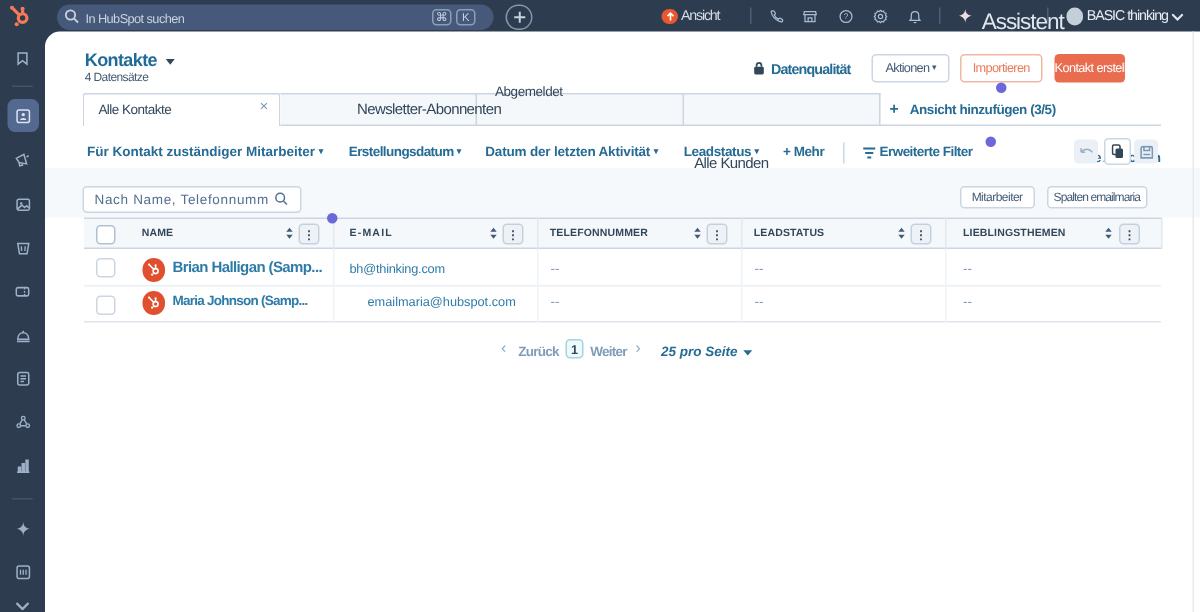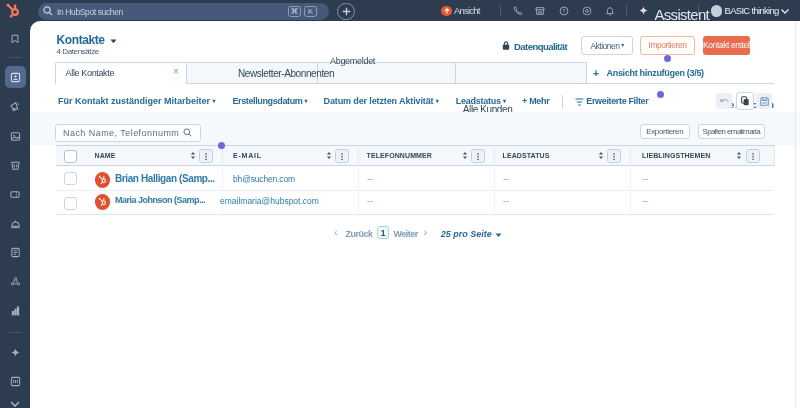--- a/index.html
+++ b/index.html
@@ -221,21 +221,21 @@
 
   <div class="abs" style="left:0;top:91px;width:770px;height:33.3px;background:#f6f9fb;"></div>
 
   <div class="abs" style="left:25px;top:102.5px;width:146px;height:18px;background:#fff;border:1px solid #cbd6e2;border-radius:3px;"></div>
   <div class="abs" style="left:33px;top:107px;font-size:9px;letter-spacing:0.45px;color:#516f90;">Nach Name, Telefonnumm</div>
   <svg class="abs" style="left:153px;top:107px;" width="9" height="9" viewBox="0 0 10 10">
       <circle cx="4.2" cy="4.2" r="3.2" fill="none" stroke="#516f90" stroke-width="1.1"></circle>
       <path d="M6.6 6.6 L9.2 9.2" stroke="#516f90" stroke-width="1.1"></path>
     </svg>
 
-  <div class="abs" style="left:609.5px;top:103px;width:50.5px;height:15px;background:#fff;border:1px solid #cbd6e2;border-radius:3px;font-size:8px;letter-spacing:-0.35px;color:#425b76;text-align:center;line-height:13.5px;white-space:nowrap;">Exportieren</div>
+  <div class="abs" style="left:609.5px;top:103px;width:50.5px;height:15px;background:#fff;border:1px solid #cbd6e2;border-radius:3px;font-size:8px;letter-spacing:-0.35px;color:#425b76;text-align:center;line-height:13.5px;white-space:nowrap;">Mitarbeiter</div>
   <div class="abs" style="left:668px;top:103px;width:66.5px;height:15px;background:#fff;border:1px solid #cbd6e2;border-radius:3px;font-size:8px;letter-spacing:-0.6px;color:#425b76;text-align:center;line-height:13.5px;white-space:nowrap;">Spalten emailmaria</div>
 
   <div class="abs" style="left:26px;top:124.3px;width:718px;height:20.5px;background:#f5f8fa;border-top:1px solid #cbd6e2;border-bottom:1px solid #cbd6e2;"></div>
 
   <div class="abs" style="left:192px;top:124.3px;width:1px;height:20.5px;background:#e0e8f0;"></div>
   <div class="abs" style="left:328px;top:124.3px;width:1px;height:20.5px;background:#e0e8f0;"></div>
   <div class="abs" style="left:464px;top:124.3px;width:1px;height:20.5px;background:#e0e8f0;"></div>
   <div class="abs" style="left:600px;top:124.3px;width:1px;height:20.5px;background:#e0e8f0;"></div>
   <div class="abs" style="left:744px;top:124.3px;width:1px;height:20.5px;background:#e0e8f0;"></div>
 
@@ -290,39 +290,39 @@
     <g fill="none" stroke="#fff" stroke-width="2.6">
       <circle cx="14.5" cy="14.5" r="4.2"></circle>
       <path d="M14.5 10.3 V6 M4.5 4.5 L11.2 11.2"></path>
     </g>
     <circle cx="14.5" cy="4.8" r="1.9" fill="#fff"></circle>
     <circle cx="3.6" cy="3.6" r="1.9" fill="#fff"></circle>
     <circle cx="8.7" cy="20.6" r="1.9" fill="#fff"></circle>
     <path d="M10.8 19 L12.1 17.5" stroke="#fff" stroke-width="2.4"></path>
   </svg>
 <div class="abs" style="left:115px;top:172.5px;font-size:10px;letter-spacing:-0.4px;font-weight:bold;color:#2e7ba8;">Brian Halligan (Samp...</div>
-<div class="abs" style="left:233px;top:173.5px;font-size:8.5px;letter-spacing:-0.15px;color:#2e7ba8;">bh@suchen.com</div>
+<div class="abs" style="left:233px;top:173.5px;font-size:8.5px;letter-spacing:-0.15px;color:#2e7ba8;">bh@thinking.com</div>
 <div class="abs" style="left:367px;top:173.5px;font-size:9px;color:#7c98b6;">--</div>
 <div class="abs" style="left:503px;top:173.5px;font-size:9px;color:#7c98b6;">--</div>
 <div class="abs" style="left:642px;top:173.5px;font-size:9px;color:#7c98b6;">--</div>
 
 <div class="abs" style="left:63.5px;top:196.5px;width:13px;height:13px;background:#fff;border:1px solid #cbd6e2;border-radius:3px;"></div>
 <div class="abs" style="left:94.5px;top:194px;width:15.5px;height:15.5px;border-radius:50%;background:#e0502f;"></div>
 <svg class="abs" style="left:97.5px;top:197px;" width="9.5" height="9.5" viewBox="0 0 24 24">
     <g fill="none" stroke="#fff" stroke-width="2.6">
       <circle cx="14.5" cy="14.5" r="4.2"></circle>
       <path d="M14.5 10.3 V6 M4.5 4.5 L11.2 11.2"></path>
     </g>
     <circle cx="14.5" cy="4.8" r="1.9" fill="#fff"></circle>
     <circle cx="3.6" cy="3.6" r="1.9" fill="#fff"></circle>
     <circle cx="8.7" cy="20.6" r="1.9" fill="#fff"></circle>
     <path d="M10.8 19 L12.1 17.5" stroke="#fff" stroke-width="2.4"></path>
   </svg>
 <div class="abs" style="left:115px;top:194.5px;font-size:9px;letter-spacing:-0.5px;font-weight:bold;color:#2e7ba8;">Maria Johnson (Samp...</div>
-<div class="abs" style="left:220px;top:195.5px;font-size:8.5px;color:#2e7ba8;">emailmaria@hubspot.com</div>
+<div class="abs" style="left:245px;top:195.5px;font-size:8.5px;color:#2e7ba8;">emailmaria@hubspot.com</div>
 <div class="abs" style="left:367px;top:195.5px;font-size:9px;color:#7c98b6;">--</div>
 <div class="abs" style="left:503px;top:195.5px;font-size:9px;color:#7c98b6;">--</div>
 <div class="abs" style="left:642px;top:195.5px;font-size:9px;color:#7c98b6;">--</div>
 
 <div class="abs" style="left:334px;top:226px;font-size:11px;color:#8da9c2;">‹</div>
 <div class="abs" style="left:345.5px;top:228.5px;font-size:9px;letter-spacing:-0.5px;font-weight:bold;color:#7f9cb8;">Zurück</div>
 <div class="abs" style="left:377px;top:226.3px;width:12px;height:12.5px;background:#eef9fb;border:1px solid #9fd6e0;border-radius:3px;font-size:8.5px;font-weight:bold;color:#33475b;text-align:center;line-height:12px;">1</div>
 <div class="abs" style="left:393.5px;top:228.5px;font-size:9px;letter-spacing:-0.5px;font-weight:bold;color:#7f9cb8;">Weiter</div>
 <div class="abs" style="left:423.5px;top:226px;font-size:11px;color:#8da9c2;">›</div>
 <div class="abs" style="left:440.7px;top:228.5px;font-size:9px;font-style:italic;"><span class="tealb">25 pro Seite</span></div>

